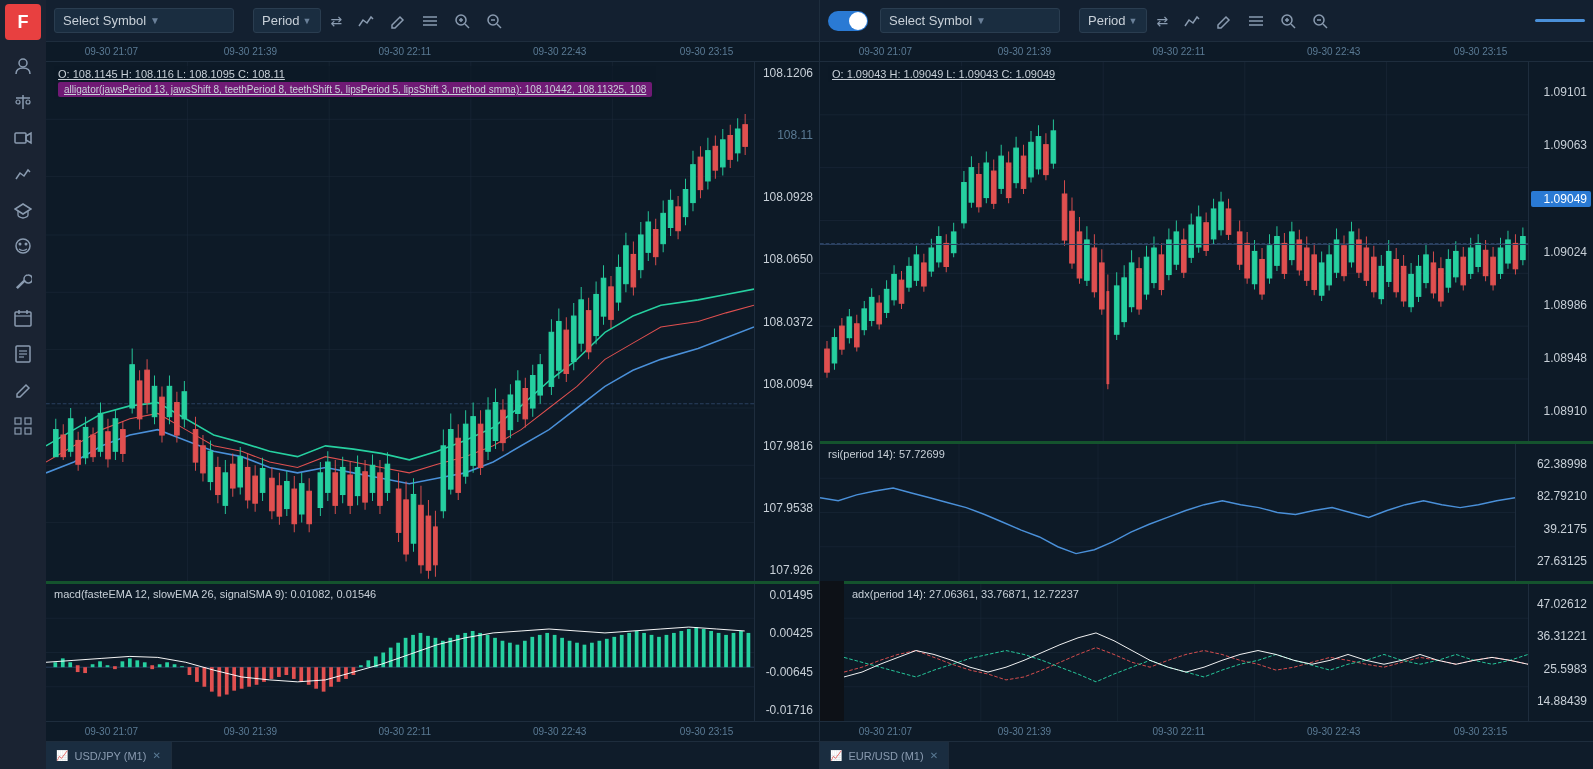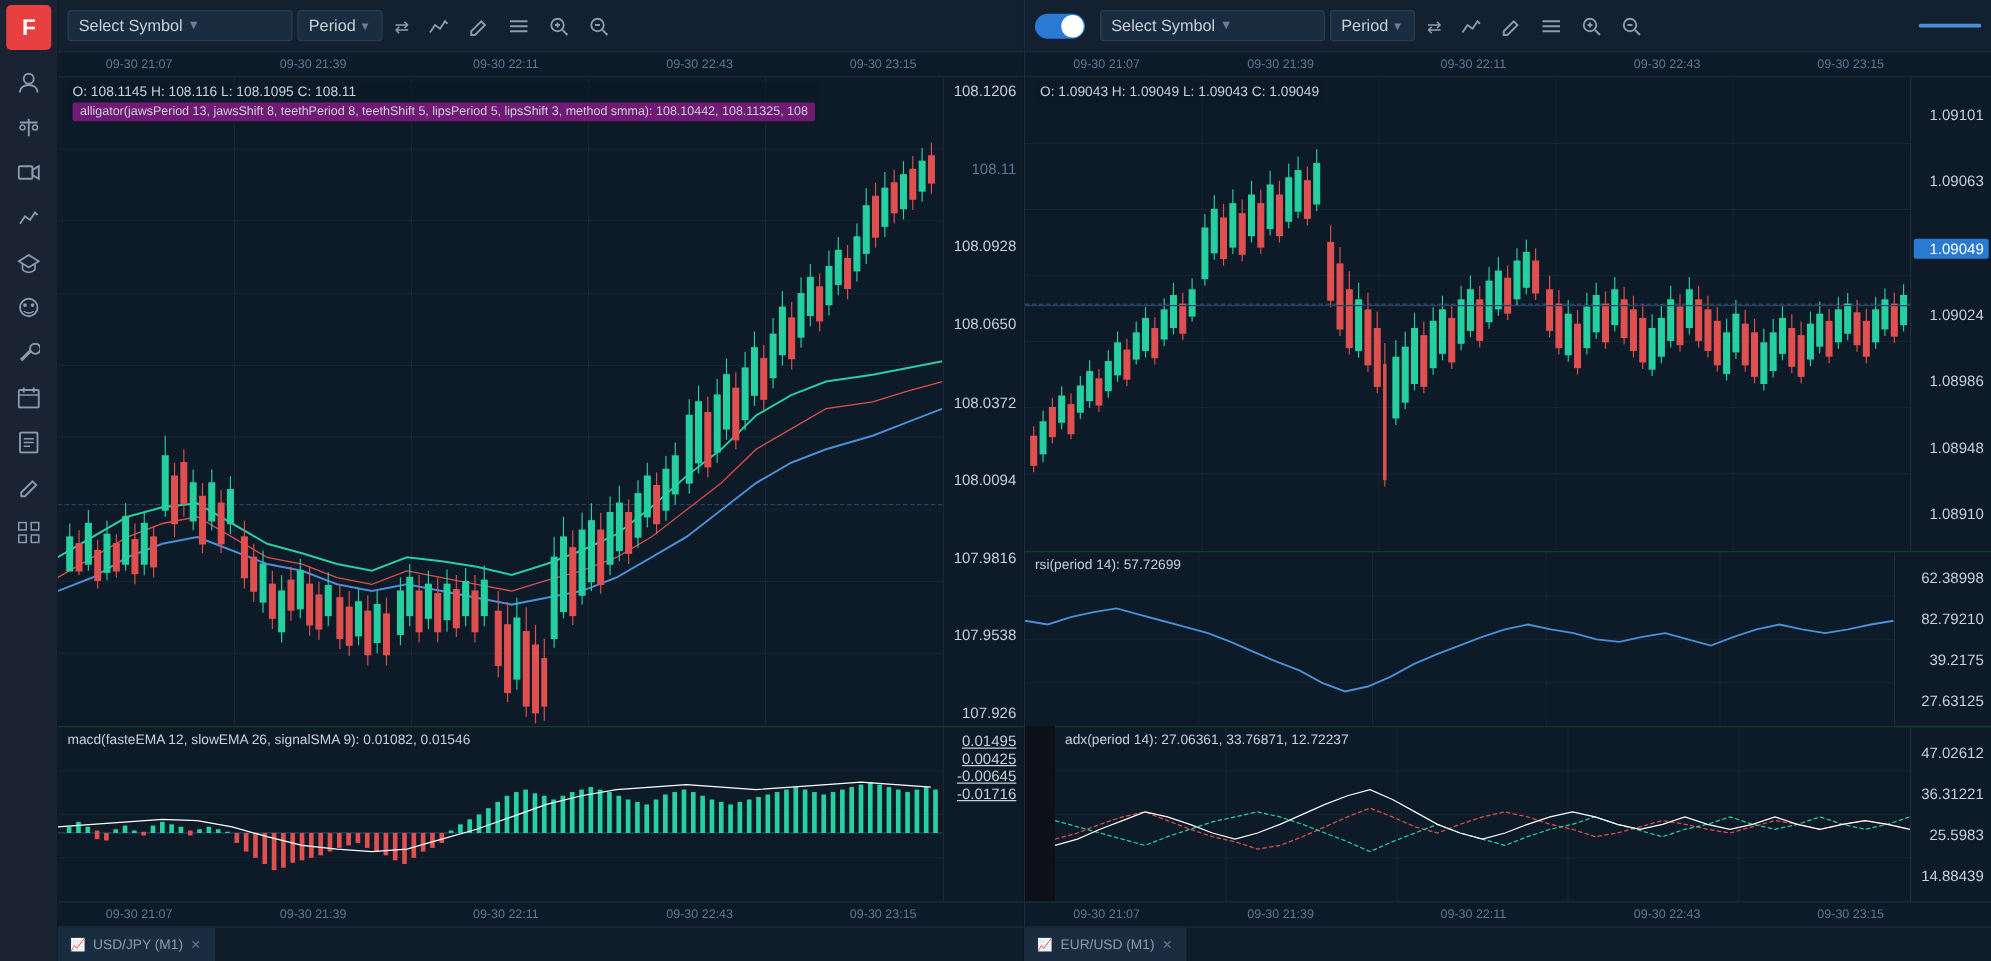--- a/index.html
+++ b/index.html
@@ -105,20 +105,21 @@
       background: #1a2d40;
       border: 1px solid #2a3d50;
       color: #c8d0d8;
       padding: 4px 8px;
       border-radius: 3px;
       cursor: pointer;
       display: flex;
       align-items: center;
       gap: 3px;
       font-size: 13px;
+      margin-left: 15px;
     }
     .toolbar-icon-btn {
       background: transparent;
       border: none;
       color: #8a9bb0;
       cursor: pointer;
       padding: 4px 6px;
       border-radius: 3px;
       font-size: 14px;
       display: flex;
@@ -184,32 +185,33 @@
     .chart-with-axis {
       display: flex;
       flex: 1;
       overflow: hidden;
     }
 
     .sub-panel {
       height: 140px;
       display: flex;
       flex-shrink: 0;
-      border-top: 1px solid #14532d;
+      border-top: 3px solid #14532d;
     }
 
     .info-overlay {
       position: absolute;
       top: 4px;
       left: 8px;
       color: #c8d0d8;
       font-size: 11px;
       z-index: 5;
       background: rgba(13,26,39,0.7);
       padding: 2px 4px;
+      text-decoration: underline;
     }
 
     
     .tab-bar {
       height: 28px;
       background: #0f1c2a;
       display: flex;
       align-items: center;
       flex-shrink: 0;
       border-top: 1px solid #1e2d3d;
@@ -734,21 +736,21 @@
               <rect x="720" y="50" width="4" height="35" class="macd-bar-pos"></rect>
               <rect x="728" y="52" width="4" height="33" class="macd-bar-pos"></rect>
               <rect x="736" y="50" width="4" height="35" class="macd-bar-pos"></rect>
               <rect x="744" y="48" width="4" height="37" class="macd-bar-pos"></rect>
               <rect x="752" y="50" width="4" height="35" class="macd-bar-pos"></rect>
 
               <polyline class="line-white" points="0,80 30,78 60,76 90,74 120,75 150,80 180,88 210,95 240,98 270,100 300,98 330,90 360,82 390,72 420,62 450,55 480,50 510,48 540,46 570,48 600,50 630,48 660,46 690,44 720,46 750,48"></polyline>
             </svg>
           </div>
 
-          <div style="width:65px; background:#0d1a27; border-left:1px solid #1e2d3d; display:flex; flex-direction:column; justify-content:flex-start; padding:4px 2px;text-decoration:underline;">
+          <div style="width:65px; background:#0d1a27; border-left:1px solid #1e2d3d; display:flex; flex-direction:column; justify-content:space-between; padding:4px 2px;">
             <span class="price-label">0.01495</span>
             <span class="price-label">0.00425</span>
             <span class="price-label">-0.00645</span>
             <span class="price-label">-0.01716</span>
           </div>
         </div>
 
         <div class="time-axis">
           <span style="position:absolute; left:5%; font-size:10px; color:#5a7a94">09-30 21:07</span>
           <span style="position:absolute; left:23%; font-size:10px; color:#5a7a94">09-30 21:39</span>

